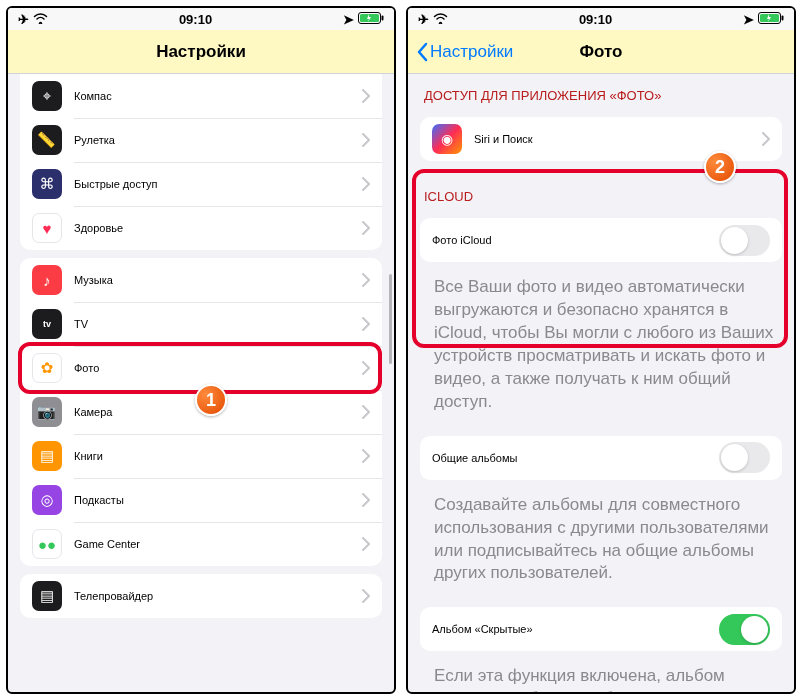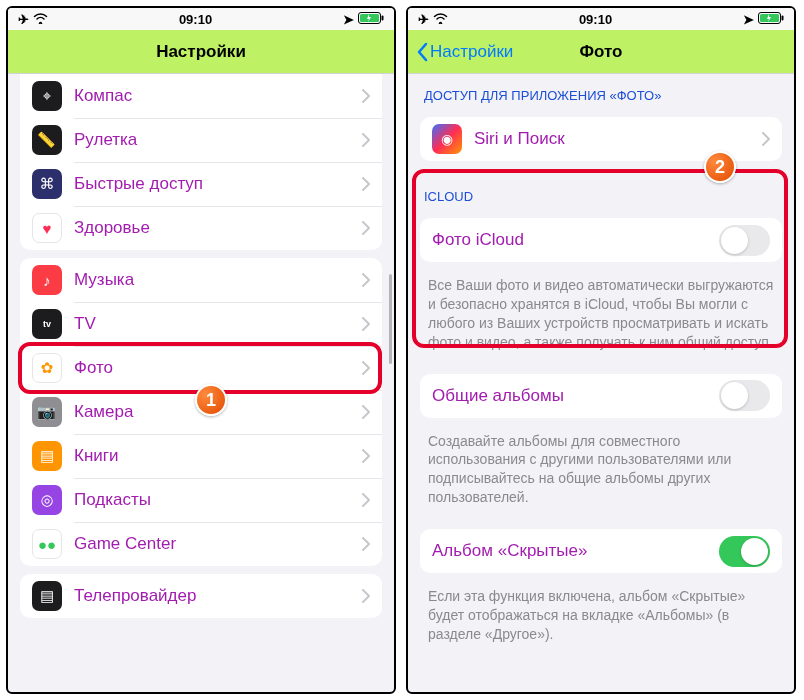--- a/index.html
+++ b/index.html
@@ -34,21 +34,21 @@
     display: flex;
     align-items: center;
     justify-content: space-between;
     padding: 0 10px;
     font-size: 13px;
     font-weight: 600;
   }
   .statusbar .left, .statusbar .right { display: flex; align-items: center; gap: 4px; }
   .navbar {
     height: 44px;
-    background: #bef264;
+    background: #fef9c3;
     border-bottom: 1px solid #d1d1d6;
     display: flex;
     align-items: center;
     justify-content: center;
     position: relative;
   }
   .navbar .title { font-size: 17px; font-weight: 600; }
   .navbar .back {
     position: absolute;
     left: 8px;
@@ -58,28 +58,28 @@
     font-size: 17px;
   }
   .navbar .back svg { margin-right: 2px; }
   .content {
     flex: 1;
     overflow-y: hidden;
     position: relative;
   }
   .section-header {
     font-size: 13px;
-    color: #1d4ed8;
+    color: #b91c1c;
     padding: 14px 16px 6px 16px;
     text-transform: uppercase;
   }
   .section-footer {
-    font-size: 14px;
+    font-size: 17px;
     color: #8a8a8e;
-    padding: 6px 16px 10px 20px;
+    padding: 6px 16px 10px 26px;
     line-height: 1.35;
   }
   .group {
     background: #fff;
     border-radius: 10px;
     margin: 8px 12px;
   }
   .group.rounded-top-off { border-top-left-radius: 0; border-top-right-radius: 0; }
   .row {
     display: flex;
@@ -101,21 +101,21 @@
     width: 30px; height: 30px;
     border-radius: 7px;
     margin-right: 12px;
     display: flex;
     align-items: center;
     justify-content: center;
     font-size: 14px;
     color: #fff;
     flex: 0 0 30px;
   }
-  .row-label { flex: 1; font-size: 17px; color: #a21caf; }
+  .row-label { flex: 1; font-size: 11px; color: #000000; }
   .chevron { color: #c7c7cc; }
   .toggle {
     width: 51px; height: 31px;
     border-radius: 16px;
     position: relative;
     flex: 0 0 51px;
   }
   .toggle.off { background: #e9e9eb; }
   .toggle.on  { background: #34c759; }
   .toggle::after {

